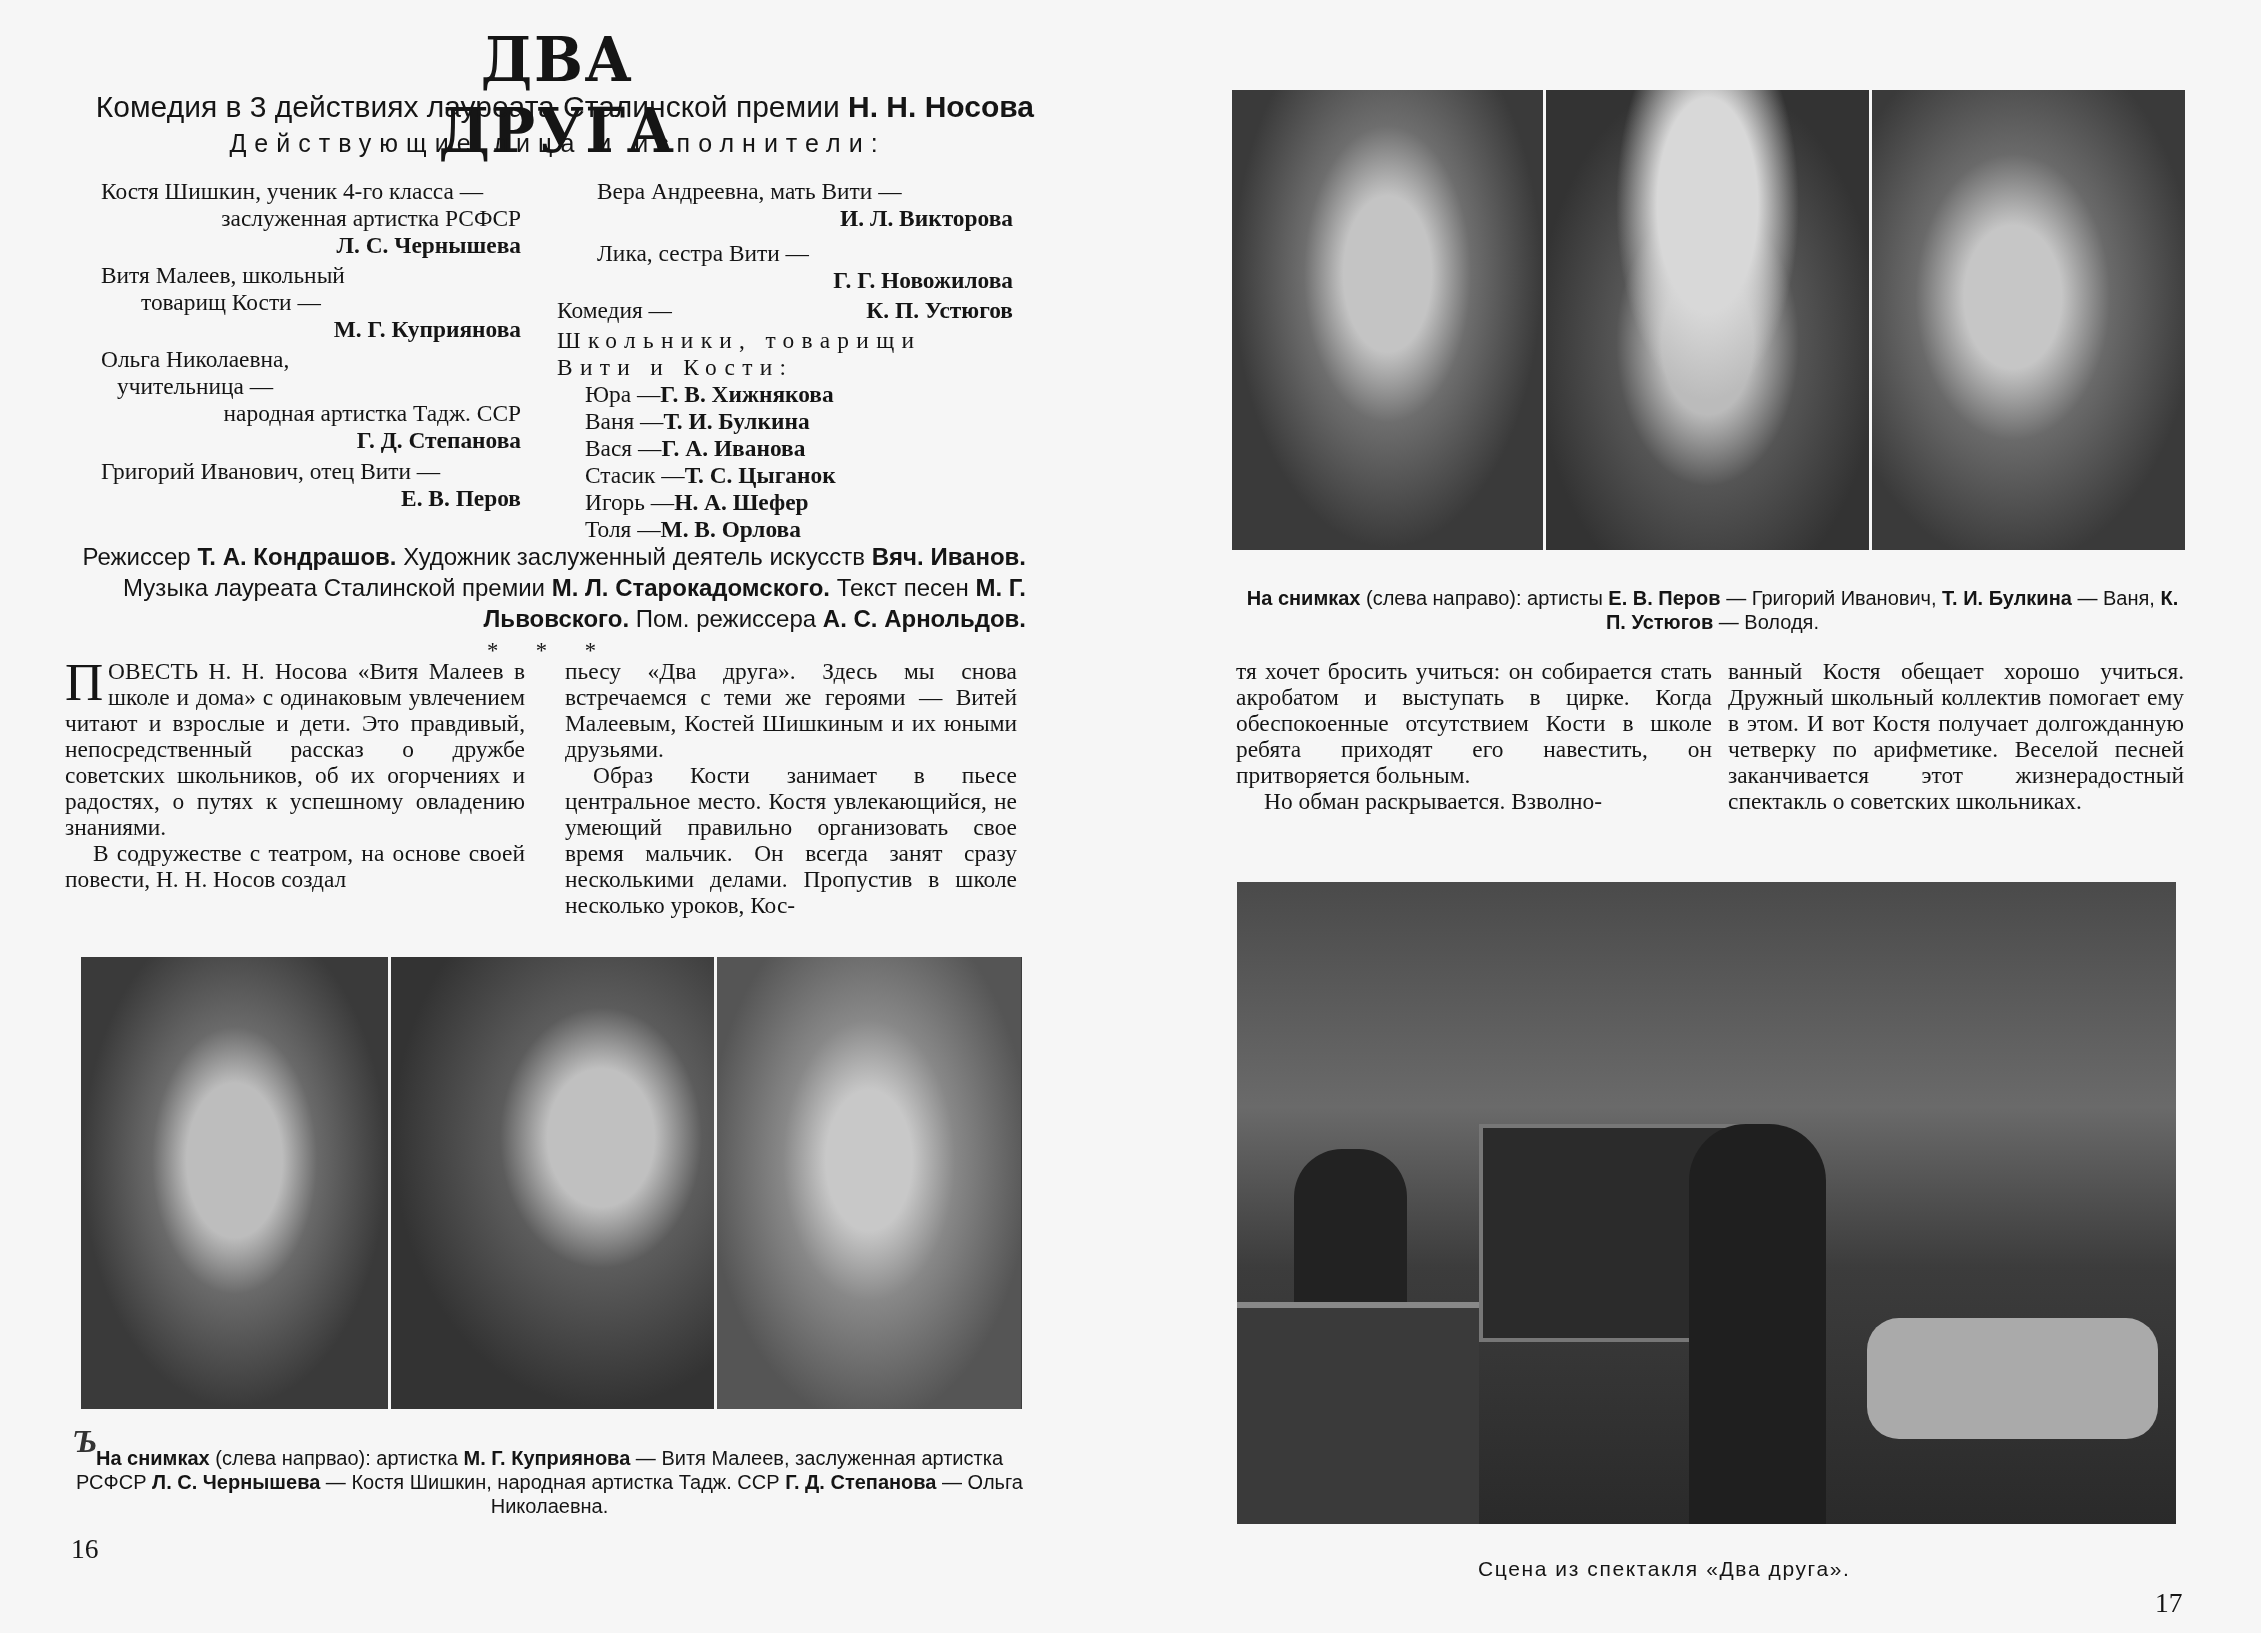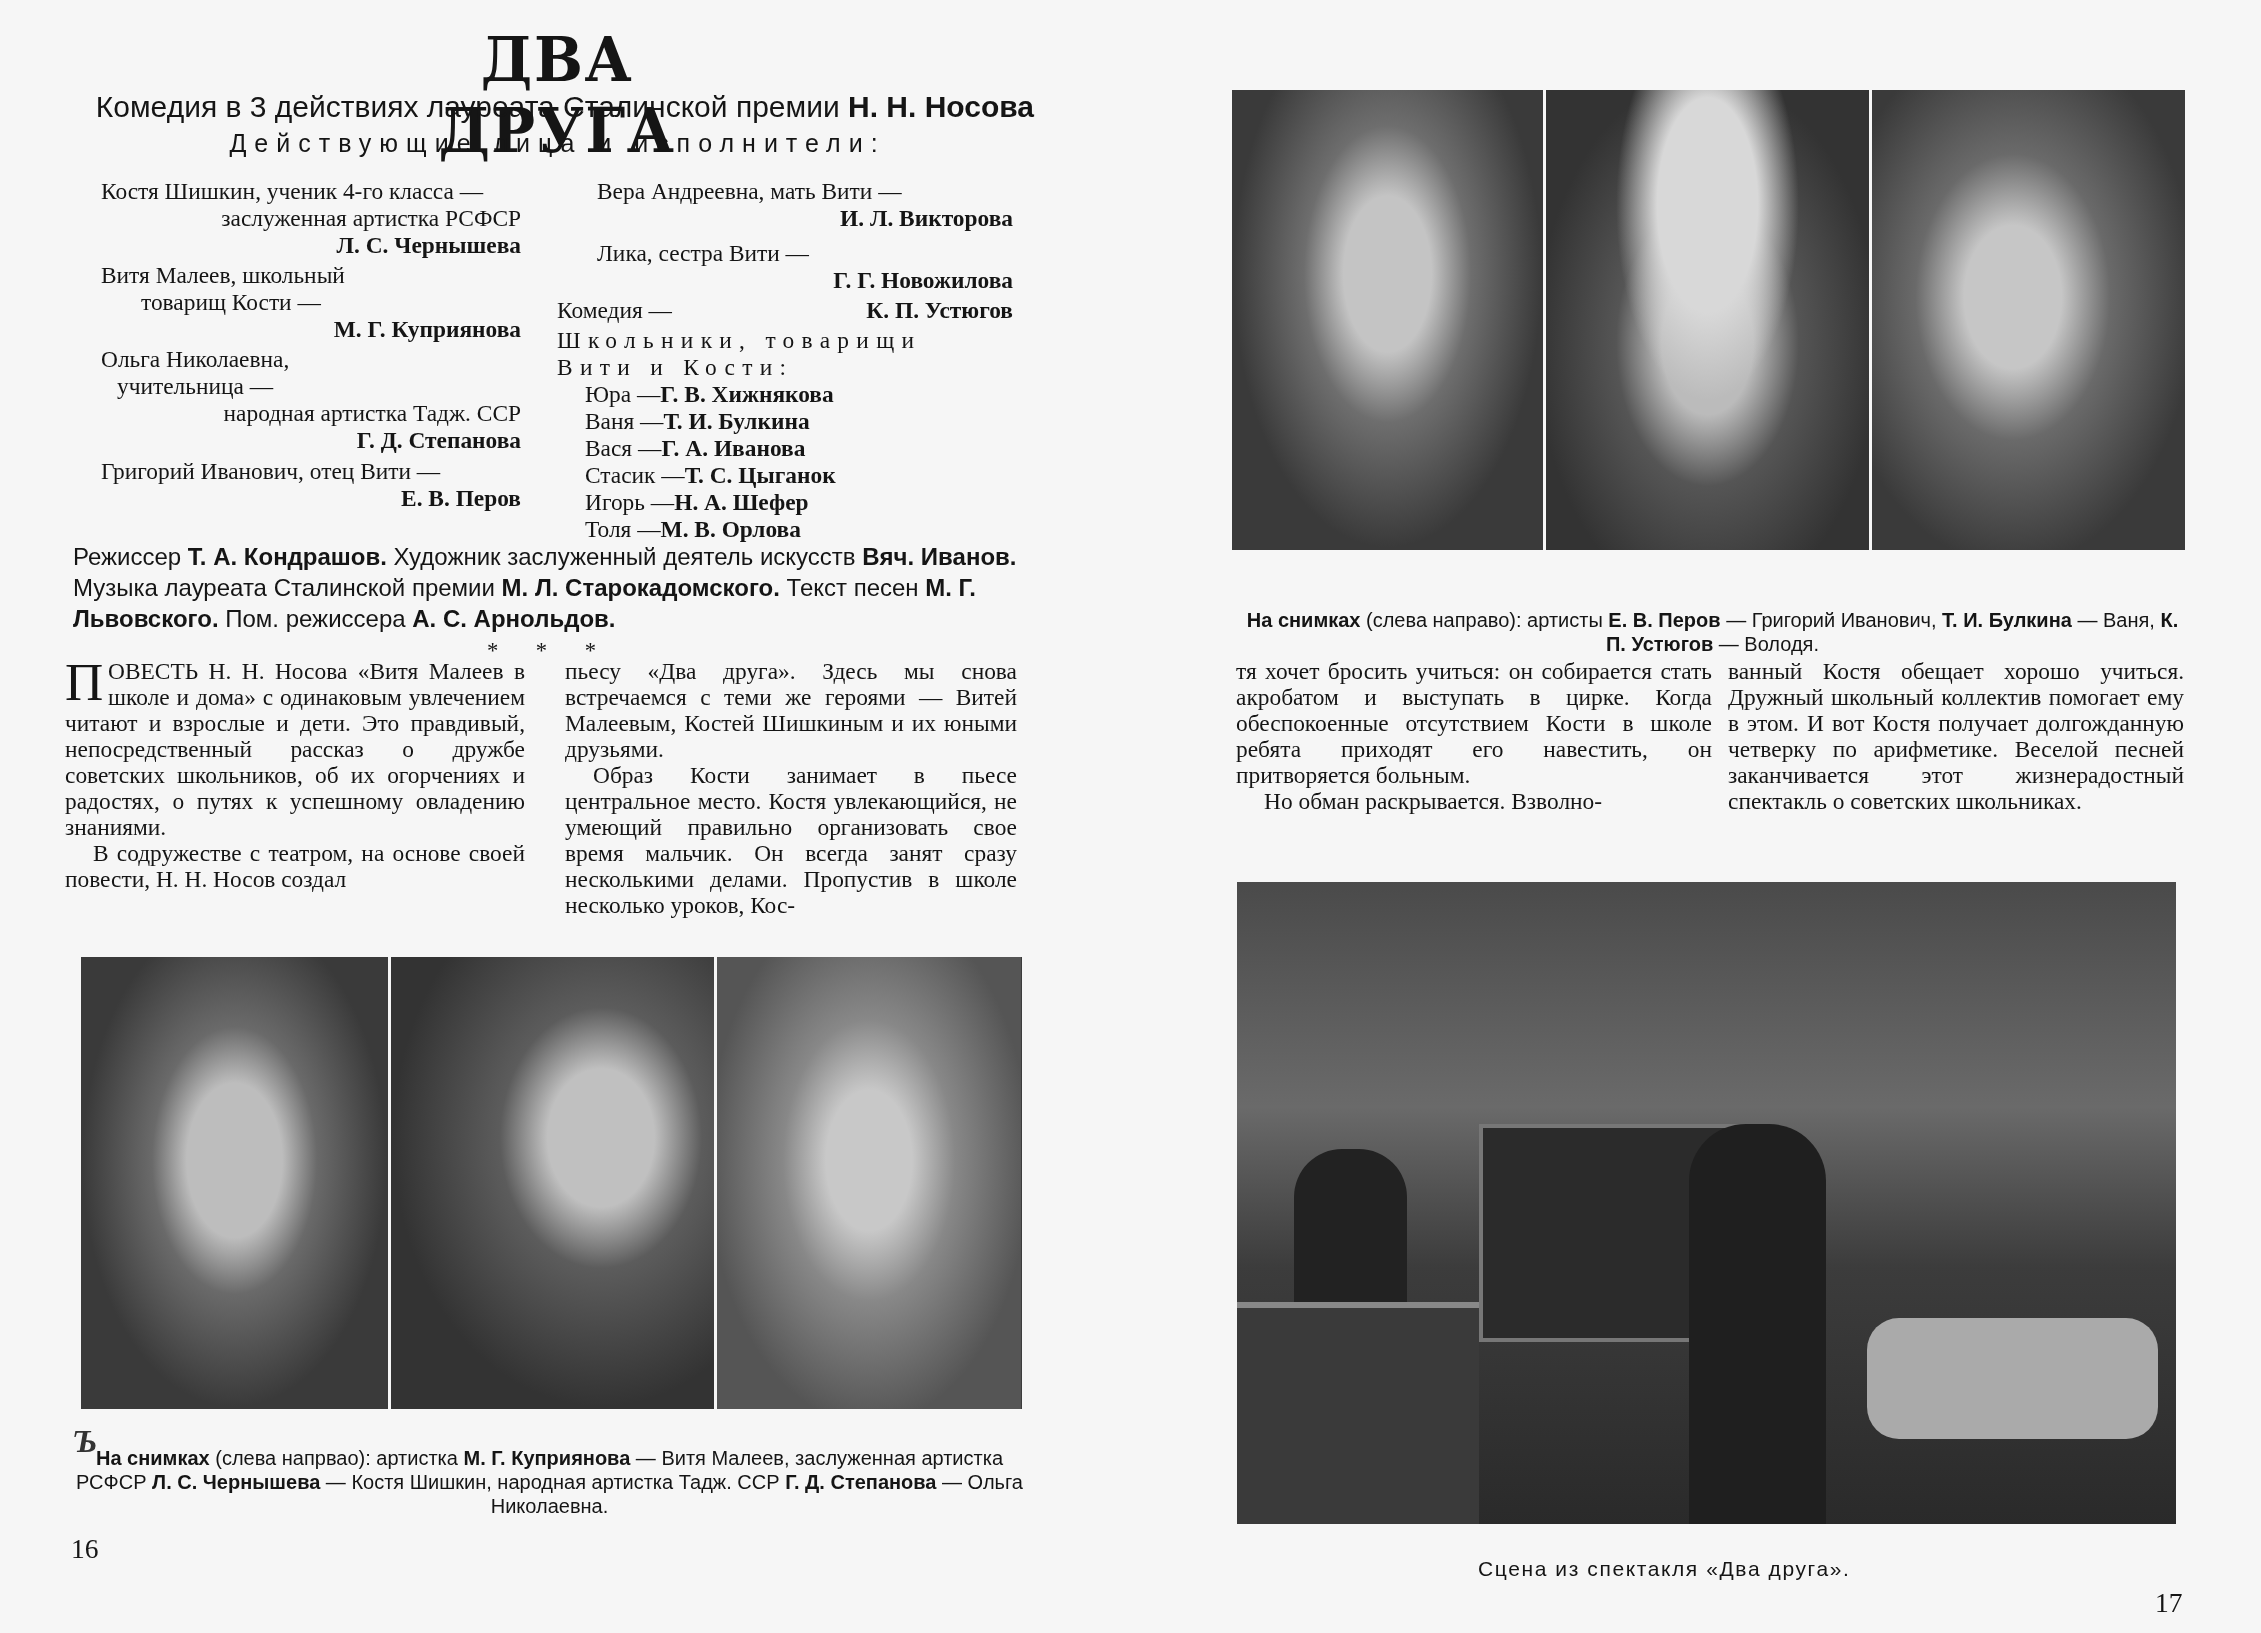--- a/index.html
+++ b/index.html
@@ -13,37 +13,37 @@
   .castheading{left:81px;top:129px;width:953px;text-align:center;font-size:25px;letter-spacing:8px;font-family:"Liberation Sans",sans-serif;}
   .castcol{font-size:23.4px;line-height:27px;}
   .castcol .role{display:block;margin-left:40px;}
   .castcol .performer{display:block;text-align:right;font-weight:bold;}
   .castcol .rank{display:block;text-align:right;}
   .castcol-left{left:61px;top:178px;width:460px;}
   .castcol-right{left:557px;top:178px;width:456px;}
   .entry{margin-bottom:3.2px;}
   .kids .kid{display:flex;justify-content:flex-start;padding-left:28px;}
   .spaced{letter-spacing:7.3px;}
-  .credits{left:73px;top:541px;width:953px;font-size:24px;line-height:31px;text-align:left;font-family:"Liberation Sans",sans-serif;}
+  .credits{left:73px;top:541px;width:953px;font-size:24px;line-height:31px;text-align:right;font-family:"Liberation Sans",sans-serif;}
   .credits b{font-weight:bold;}
   .stars{left:485px;top:638px;width:129px;text-align:center;font-size:22.6px;letter-spacing:16px;}
   .bodycol{font-size:23.4px;line-height:26px;text-align:justify;}
   .bodycol p{margin:0;text-indent:28px;}
   .bodycol p.first{text-indent:0;}
   .dropcap{float:left;font-size:53px;line-height:45px;margin:1.6px 4.8px 0 0;}
   .col1{left:65px;top:658px;width:460px;}
   .col2{left:565px;top:658px;width:452px;}
   .col3{left:1236px;top:658px;width:476px;}
   .col4{left:1728px;top:658px;width:456px;}
   .photo{background:#3c3c3c;overflow:hidden;}
   .panel{position:absolute;top:0;bottom:0;}
   .sep{position:absolute;top:0;bottom:0;width:3.2px;background:#f6f6f6;}
   .caption{font-size:20px;line-height:24px;text-align:center;font-family:"Liberation Sans",sans-serif;}
   .caption b{font-weight:bold;}
-  .cap-top{left:1244px;top:608px;width:937px;}
+  .cap-top{left:1244px;top:586px;width:937px;}
   .cap-left{left:65px;top:1446px;width:969px;}
   .cap-scene{left:1478px;top:1557px;width:485px;font-size:21px;letter-spacing:1.6px;text-align:left;}
   .pagenum{font-size:27.5px;font-family:"Liberation Serif",serif;}
   .pn16{left:71px;top:1533px;}
   .pn17{left:2155px;top:1587px;}
   .mark{left:73px;top:1423px;font-size:32px;font-weight:bold;font-style:italic;color:#333;}
 </style>
 </head>
 <body>
 

